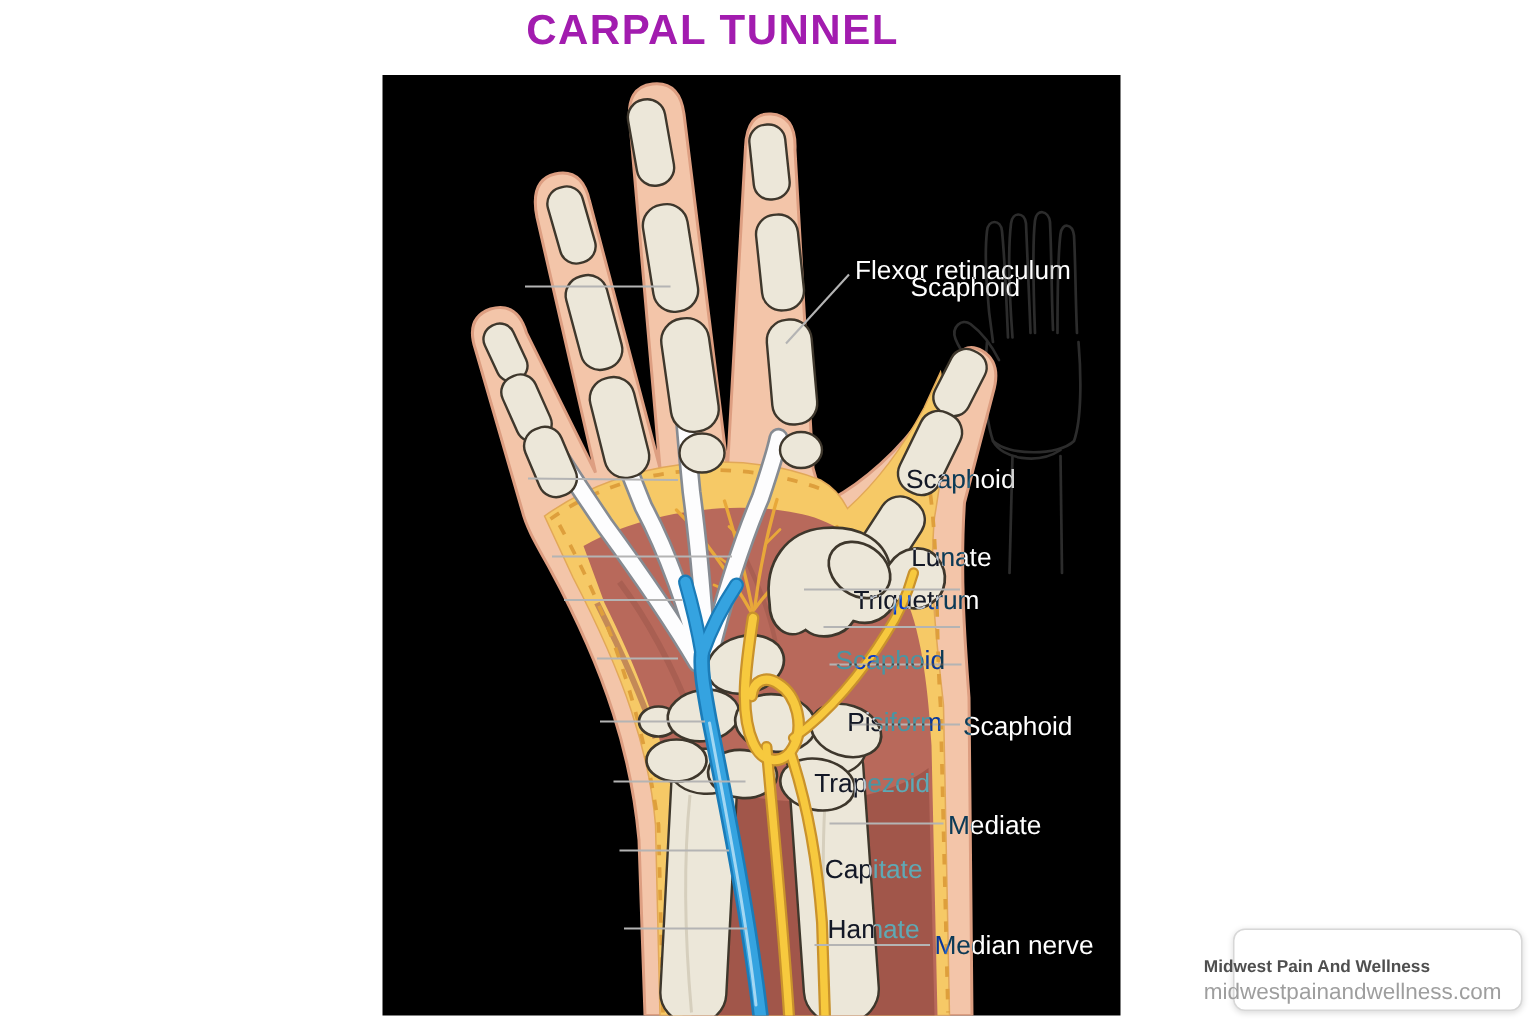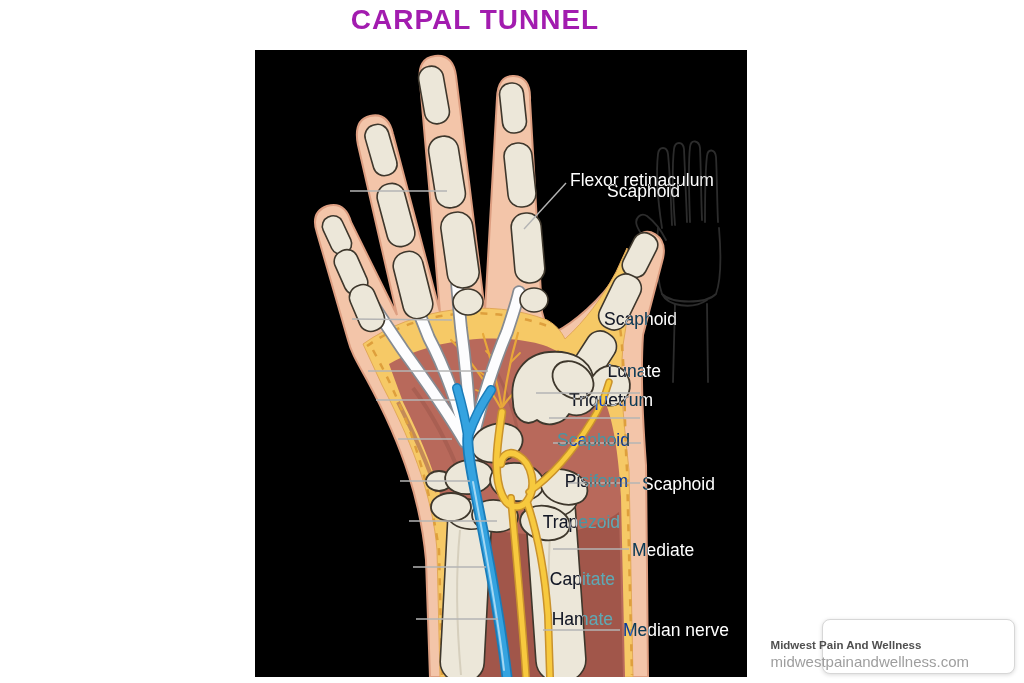--- a/index.html
+++ b/index.html
@@ -7,21 +7,21 @@
         font-family:"Liberation Sans",sans-serif;}
   .title{position:absolute;left:0;top:4px;width:950px;text-align:center;
          font-size:28px;font-weight:bold;letter-spacing:1px;color:#a21caf;}
   .panel{position:absolute;left:255px;top:50px;width:492px;height:627px;background:#000000;}
   .panel svg{display:block;}
   .diagram-label{position:absolute;font-size:17.5px;line-height:19px;color:#ffffff;
                  white-space:nowrap;mix-blend-mode:difference;}
   .leads{position:absolute;left:0;top:0;width:1024px;height:683px;pointer-events:none;}
   .logo-card{position:absolute;left:822px;top:619px;width:193px;height:55px;background:#ffffff;
              border:1px solid #d7d7d7;border-radius:8px;box-shadow:0 1px 4px rgba(0,0,0,.15);
-             display:flex;align-items:center;justify-content:flex-end;box-sizing:border-box;padding:16px 6px 0 14px;gap:32px;}
+             display:flex;align-items:center;justify-content:flex-end;box-sizing:border-box;padding:16px 6px 0 14px;}
   .logo-text{display:flex;flex-direction:column;gap:2px;margin-right:7px;text-align:left;}
   .logo-name{font-size:11.5px;font-weight:bold;color:#4f4f4f;white-space:nowrap;}
   .logo-url{font-size:15px;color:#9e9e9e;white-space:nowrap;}
 </style>
 </head>
 <body>
 
 <div class="page">
 
   <div class="title">CARPAL TUNNEL</div>

